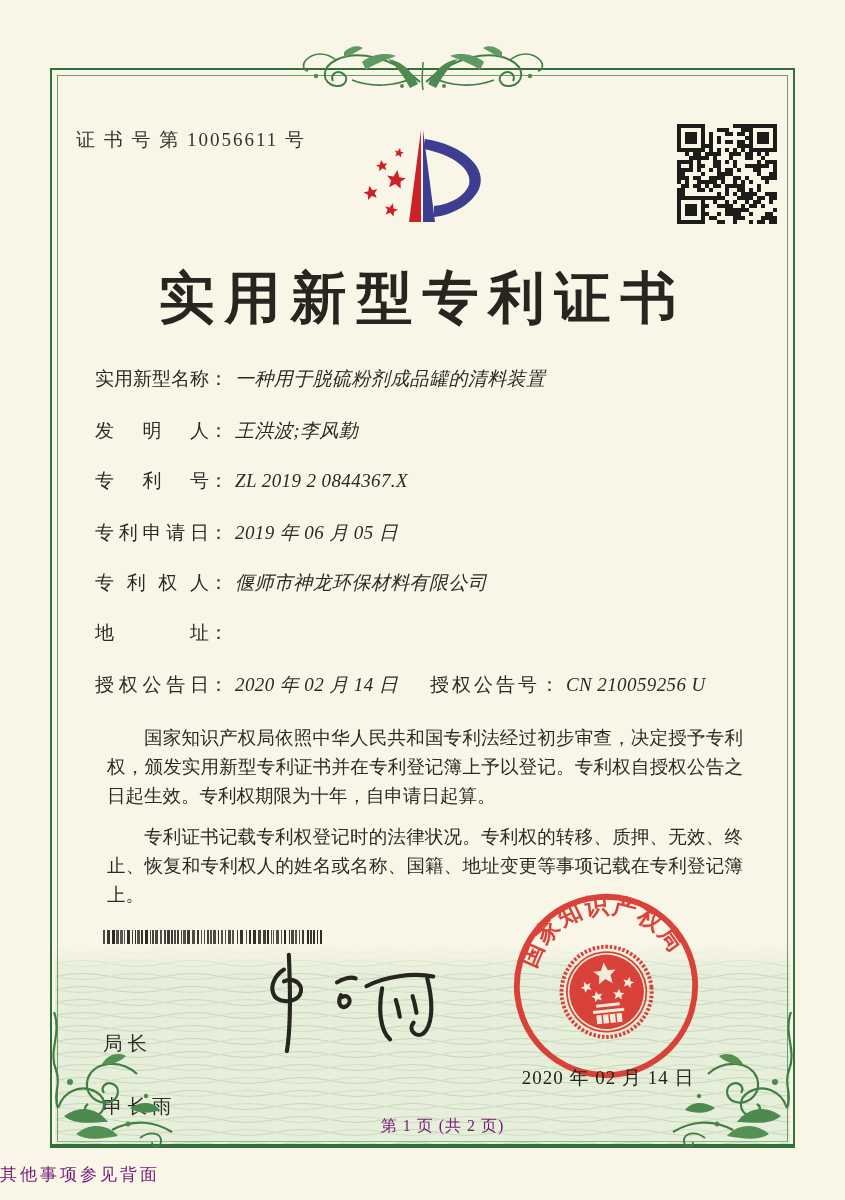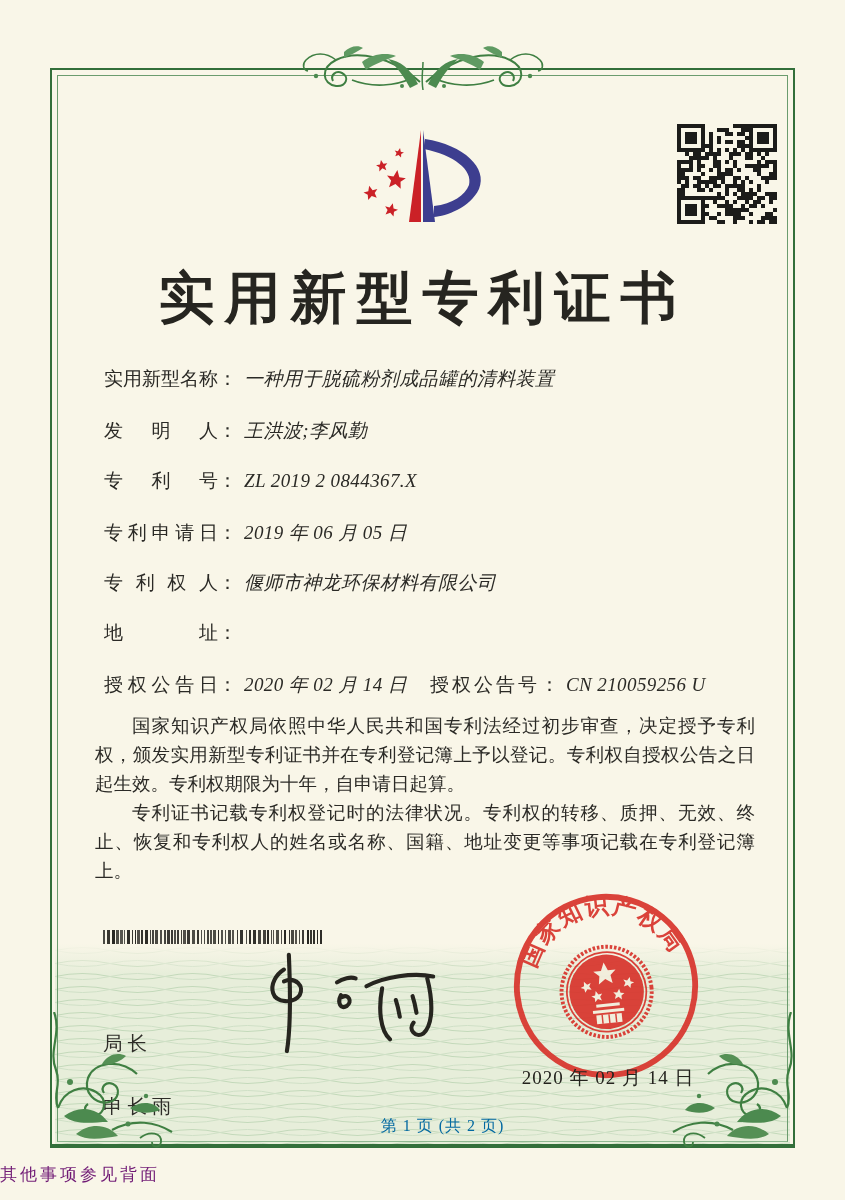--- a/index.html
+++ b/index.html
@@ -12,37 +12,37 @@
     border:1.3px solid #6b9c6e;border-bottom:1px solid #8fb890;pointer-events:none;}
   
   .band{position:absolute;left:55px;top:944px;right:55px;height:200px;}
   .band svg{display:block;width:100%;height:100%;}
   .cert-no{position:absolute;left:76px;top:127px;font-size:19px;letter-spacing:2px;color:#33322c;}
   .logo{position:absolute;left:352px;top:124px;}
   .qr{position:absolute;left:677px;top:124px;width:100px;height:100px;}
   .title{position:absolute;left:0;right:0;top:261px;text-align:center;font-size:56px;
     font-weight:700;letter-spacing:10px;color:#262520;}
   .row{position:absolute;left:95px;right:80px;display:flex;font-size:19px;line-height:26px;}
-  .row .lbl{width:114px;text-align:justify;text-align-last:justify;flex:none;margin-left:9px;}
+  .row .lbl{width:114px;text-align:justify;text-align-last:justify;flex:none;}
   .row .colon{flex:none;margin-right:7px;}
   .row .val{letter-spacing:0.4px;font-style:italic;}
   .grant-no-group{position:absolute;left:335px;top:0;display:flex;}
   .grant-no-group .lbl2{letter-spacing:3px;}
   .paras{position:absolute;left:95px;right:90px;top:712px;font-size:18.5px;line-height:29px;
     text-align:justify;}
-  .paras p{margin:0;text-indent:2em;}
+  .paras p{margin:12px;text-indent:2em;}
   .barcode{position:absolute;left:103px;top:930px;width:222px;height:14px;}
   .issuer{position:absolute;left:103px;top:994px;font-size:19.5px;letter-spacing:5px;color:#2e2d28;z-index:4;}
   .issuer div{margin-bottom:14px;margin-top:36px;}
   .signature{position:absolute;left:226px;top:948px;z-index:4;}
   .seal{position:absolute;left:508px;top:888px;width:196px;height:196px;transform:rotate(-6deg);z-index:3;opacity:.92;}
   .seal-date{position:absolute;left:518px;top:1065px;width:180px;text-align:center;
     font-size:19px;color:#24231e;z-index:4;letter-spacing:1px;}
   .page-info{position:absolute;left:0;right:0;top:1116px;text-align:center;font-size:16px;
-    color:#0369a1;z-index:4;letter-spacing:1px;padding-left:40px;}
+    color:#701a75;z-index:4;letter-spacing:1px;padding-left:40px;}
   .back-note{position:absolute;left:0;right:0;top:1163px;text-align:left;font-size:17px;
     letter-spacing:3px;color:#701a75;}
   .corner{position:absolute;bottom:48px;width:138px;height:140px;z-index:5;}
   .corner.left{left:42px;}
   .corner.right{right:42px;transform:scaleX(-1);}
   .top-orn{position:absolute;left:292px;top:40px;z-index:2;}
 </style>
 </head>
 <body>
 
@@ -110,20 +110,21 @@
       <path d="M22,104 C38,92 56,96 66,110 C50,110 34,114 22,104 Z" fill="#4c8a4f" stroke="none"></path>
       <path d="M34,122 C48,110 66,112 76,124 C62,126 46,130 34,122 Z" fill="#559055" stroke="none"></path>
       <path d="M88,96 C100,88 112,90 118,98 C108,102 96,102 88,96 Z" fill="#4c8a4f" stroke="none"></path>
       <path d="M60,52 C66,42 76,40 84,44 C78,50 68,54 60,52 Z" fill="#559055" stroke="none"></path>
       <circle cx="28" cy="70" r="3" fill="#4c8a4f" stroke="none"></circle>
       <circle cx="86" cy="112" r="2.5" fill="#4c8a4f" stroke="none"></circle>
       <circle cx="104" cy="84" r="2.2" fill="#4c8a4f" stroke="none"></circle>
     </g>
   </svg>
 
+  <div class="cert-no">证 书 号 第 10056611 号</div>
 
   <svg class="logo" width="150" height="104" viewBox="0 0 150 104">
     <defs>
       <path id="starp" d="M0,-1 L0.294,-0.309 L0.951,-0.309 L0.476,0.118 L0.588,0.809 L0,0.4 L-0.588,0.809 L-0.476,0.118 L-0.951,-0.309 L-0.294,-0.309 Z"></path>
     </defs>
     <g fill="#cb2127">
       <use href="#starp" transform="translate(47,29) scale(5) rotate(12)"></use>
       <use href="#starp" transform="translate(30,42) scale(6) rotate(-10)"></use>
       <use href="#starp" transform="translate(44,56) scale(10) rotate(8)"></use>
       <use href="#starp" transform="translate(19,69) scale(7.5) rotate(-14)"></use>

